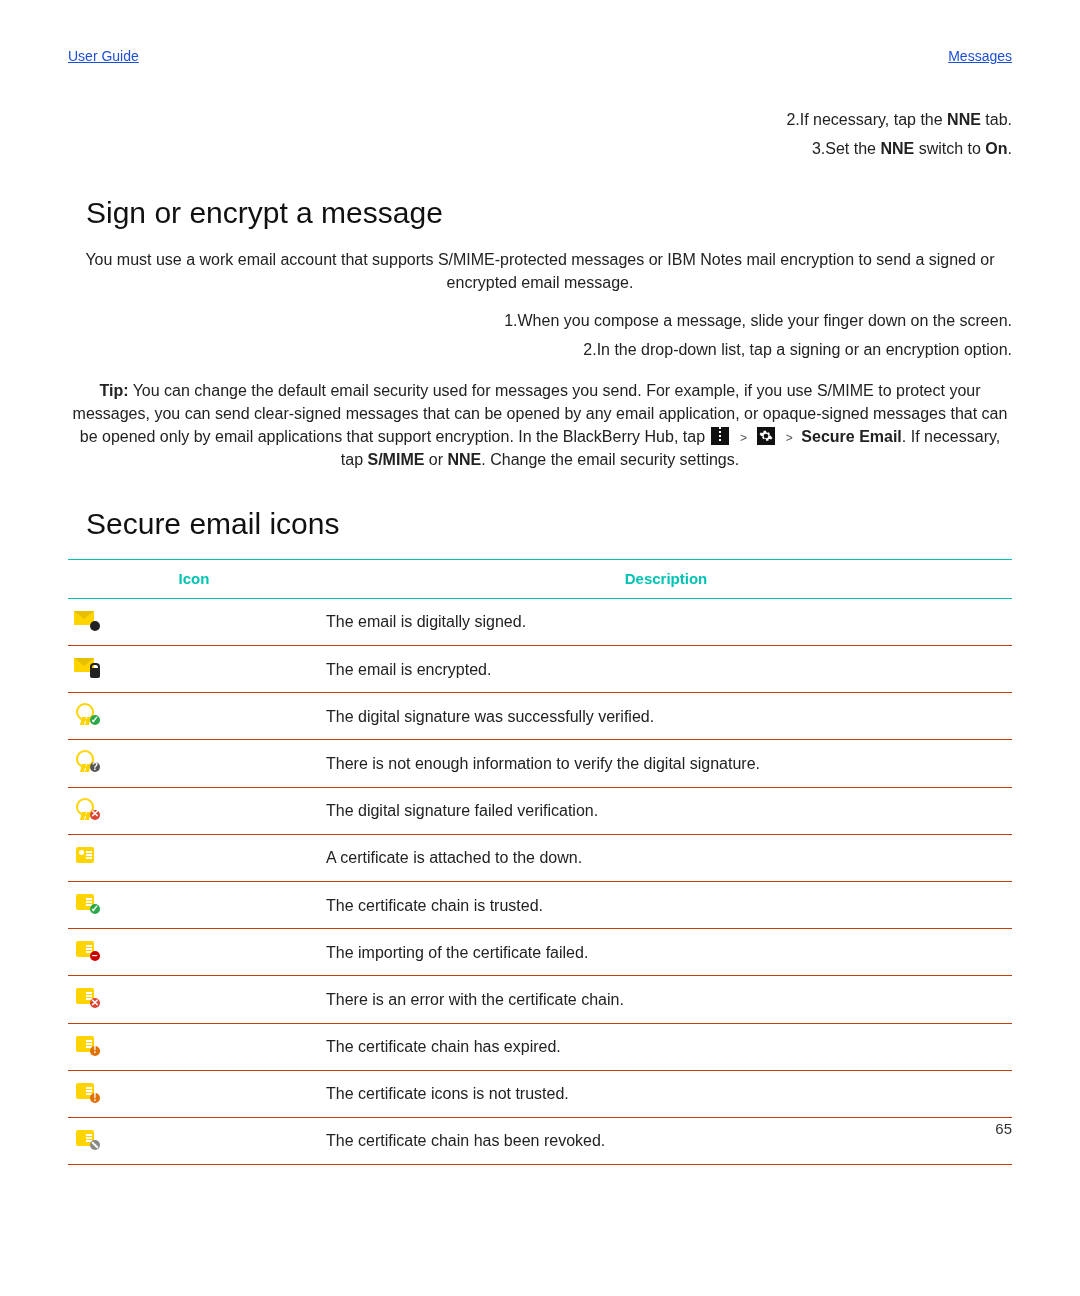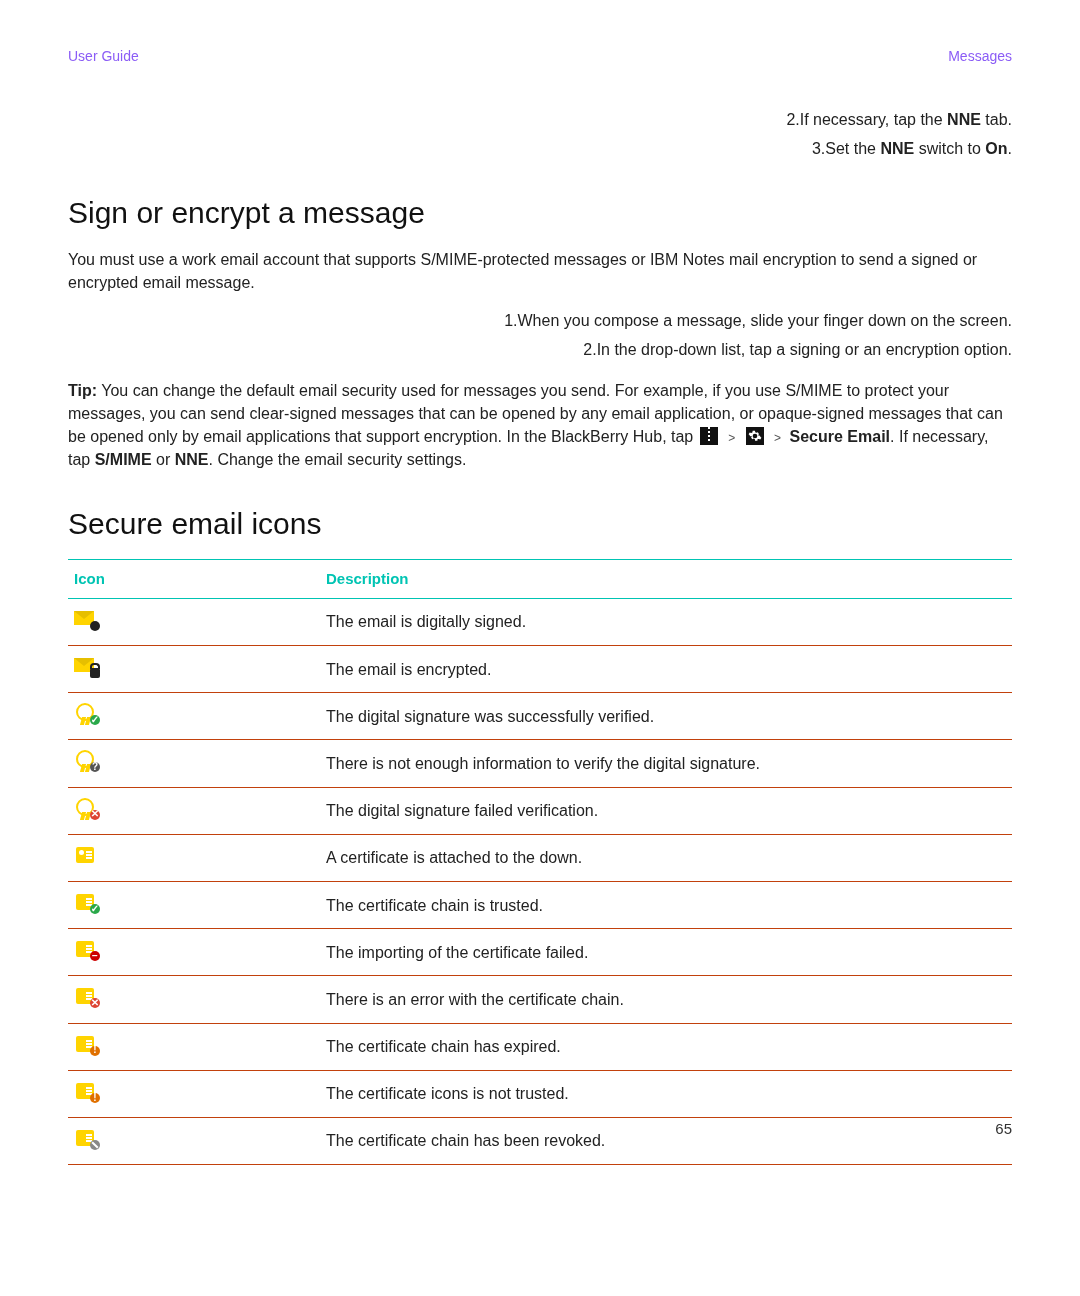--- a/index.html
+++ b/index.html
@@ -15,22 +15,23 @@
     width: 1080px;
     min-height: 1296px;
     box-sizing: border-box;
     padding: 46px 68px 40px 68px;
     position: relative;
   }
   .running-head {
     display: flex;
     justify-content: space-between;
     font-size: 14px;
-    color: #8b5cf6;
+    color: #1d4ed8;
     margin-bottom: 42px;
+    text-decoration: underline;
   }
   ol.steps {
     margin: 0 0 18px 0;
     padding-left: 40px;
   }
   ol.steps > li {
     padding-left: 8px;
     margin-bottom: 6px;
     text-align: right;
   }
@@ -40,26 +41,27 @@
     counter-increment: step;
     content: counter(step) ".";
     display: inline-block;
     width: 32px;
     margin-left: -40px;
   }
   .b { font-weight: 700; }
   h2.section {
     font-weight: 300;
     font-size: 30px;
-    margin: 30px 0 14px 0;
+    margin: 30px 0 14px 18px;
     color: #111;
   }
   p.body {
     margin: 0 0 14px 0;
     color: #222;
+    text-align: center;
   }
   p.tip-block { margin: 8px 0 26px 0; }
   .inline-icon {
     display: inline-block;
     width: 18px; height: 18px;
     background: #111;
     vertical-align: -3px;
     position: relative;
     margin: 0 2px;
   }
@@ -71,21 +73,21 @@
   .inline-icon.more::before { top: 4px; box-shadow: 0 4px 0 #fff, 0 8px 0 #fff; }
   .inline-icon.gear svg { width: 14px; height: 14px; position: absolute; top: 2px; left: 2px; fill: #fff; }
   .chev { font-size: 12px; color: #555; margin: 0 4px; }
 
   table.icons {
     width: 100%;
     border-collapse: collapse;
     margin-top: 4px;
   }
   table.icons th {
-    text-align: left;
+    text-align: center;
     font-weight: 700;
     color: #00c4b3; 
     font-size: 15px;
     padding: 8px 6px 8px 6px;
     border-top: 1px solid #00c4b3;
     border-bottom: 1px solid #00c4b3;
   }
   table.icons td {
     padding: 10px 6px;
     border-bottom: 1px solid #c2410c;

